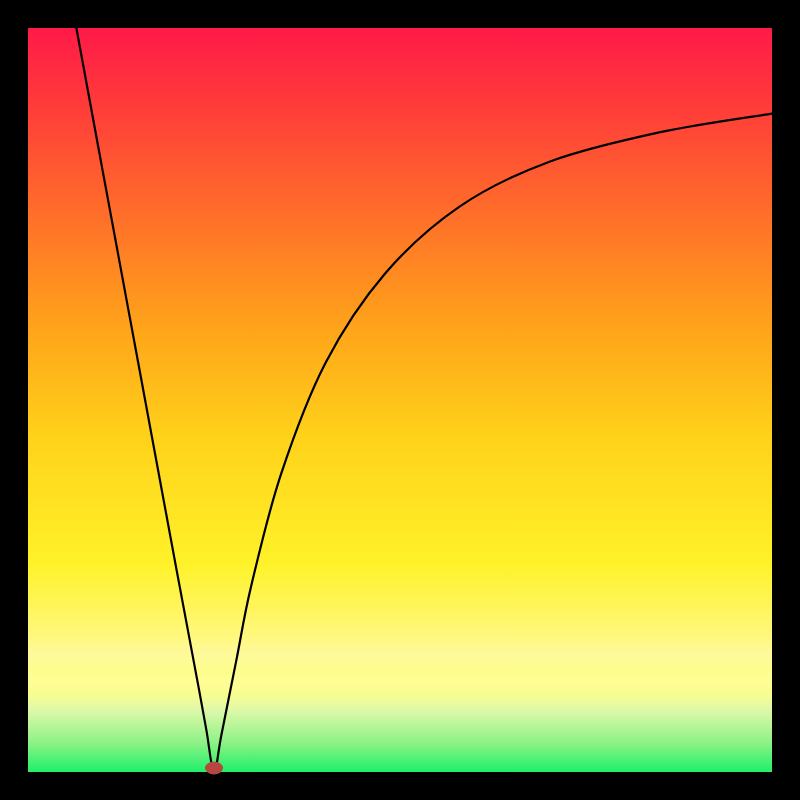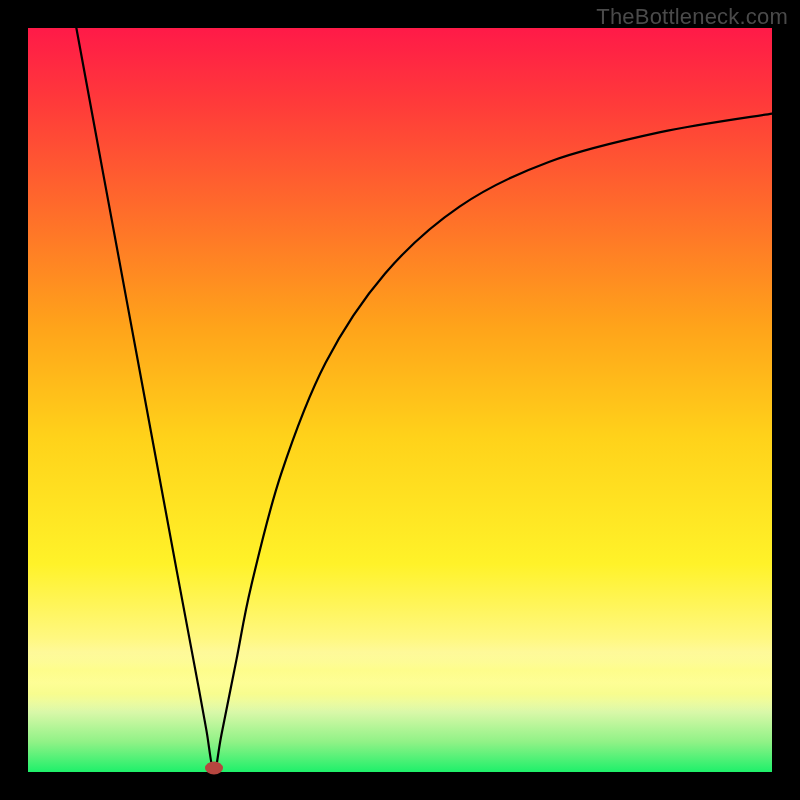--- a/index.html
+++ b/index.html
@@ -77,21 +77,20 @@
   }
   .minimum-dot {
     fill: #b6463f;
     stroke: none;
   }
 </style>
 </head>
 <body>
 
 <div class="stage">
-  <div class="watermark">TheBottleneck.com</div>
 
   <div class="plot-area">
     <div class="yellow-band"></div>
 
     <svg viewBox="0 0 744 744">
       <path id="curve-path" class="curve" d="M 48.36 0.00 C 52.70 23.56, 63.86 84.32, 74.40 141.36 C 84.94 198.40, 99.20 275.28, 111.60 342.24 C 124.00 409.20, 138.88 489.80, 148.80 543.12 C 158.72 596.44, 166.16 635.50, 171.12 662.16 C 176.08 688.82, 176.08 689.44, 178.56 703.08 C 181.04 716.72, 183.52 743.38, 186.00 744.00 C 188.48 744.62, 189.72 725.40, 193.44 706.80 C 197.16 688.20, 203.36 657.20, 208.32 632.40 C 213.28 607.60, 215.76 589.00, 223.20 558.00 C 230.64 527.00, 240.56 483.60, 252.96 446.40 C 265.36 409.20, 280.24 368.28, 297.60 334.80 C 314.96 301.32, 334.80 271.56, 357.12 245.52 C 379.44 219.48, 404.24 197.16, 431.52 178.56 C 458.80 159.96, 487.32 146.32, 520.80 133.92 C 554.28 121.52, 595.20 112.22, 632.40 104.16 C 669.60 96.10, 725.40 88.66, 744.00 85.56"></path>
       <ellipse id="min-dot" class="minimum-dot" cx="186.00" cy="740.00" rx="9" ry="6.5"></ellipse>
     </svg>
   </div>
 </div>

